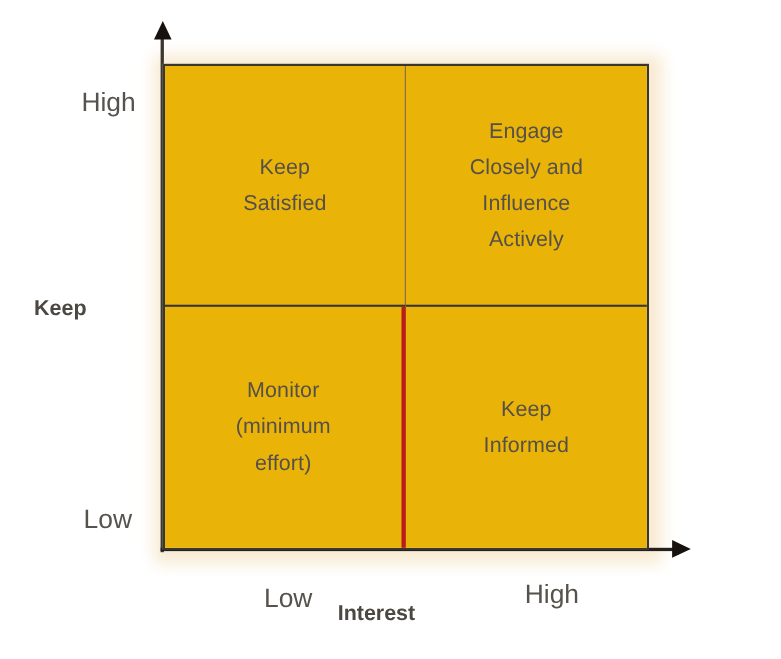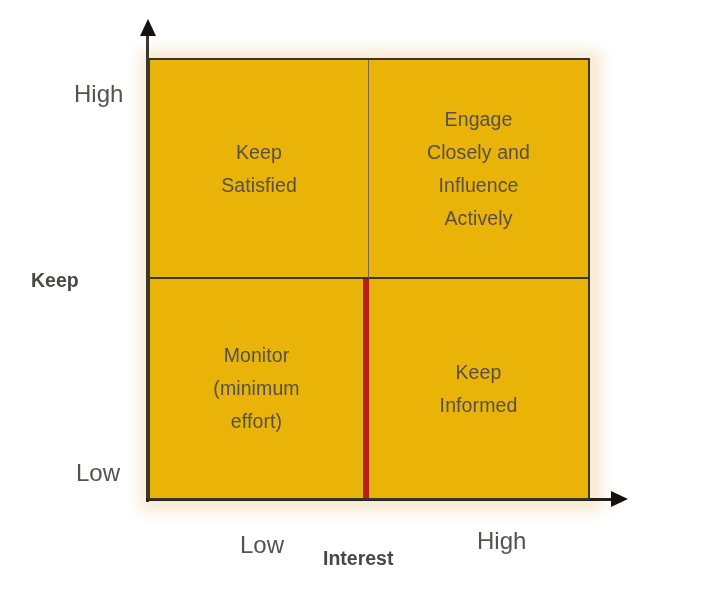--- a/index.html
+++ b/index.html
@@ -97,21 +97,21 @@
   }
   .cell-text {
     color: #555049;
     font-size: 19.5px;
     line-height: 33px;
     letter-spacing: 0.1px;
     white-space: pre-line;
   }
   .cell-tl { border-right: 1px solid #6f675a; border-bottom: 2px solid #3a362e; }
   .cell-tr { border-bottom: 2px solid #3a362e; }
-  .cell-bl { border-right: 6px solid #b91c1c; }
+  .cell-bl { border-right: 4px solid #b91c1c; }
   .cell-br { }
 
   
   .tick {
     position: absolute;
     color: #56524c;
     font-size: 24px;
     white-space: nowrap;
     margin-left: 16px;
   }
@@ -122,21 +122,21 @@
 
   
   .axis-title {
     position: absolute;
     color: #4b4742;
     font-size: 19.5px;
     font-weight: bold;
     white-space: nowrap;
   }
   .title-power    { left: 31px;  top: 269px; }
-  .title-interest { left: 323px; top: 547px; }
+  .title-interest { left: 307px; top: 547px; }
 </style>
 </head>
 <body>
 
 <div id="matrix-figure">
 
   <div class="glow"></div>
 
   <div class="axis-v"></div>
   <div class="arrow-up"></div>

